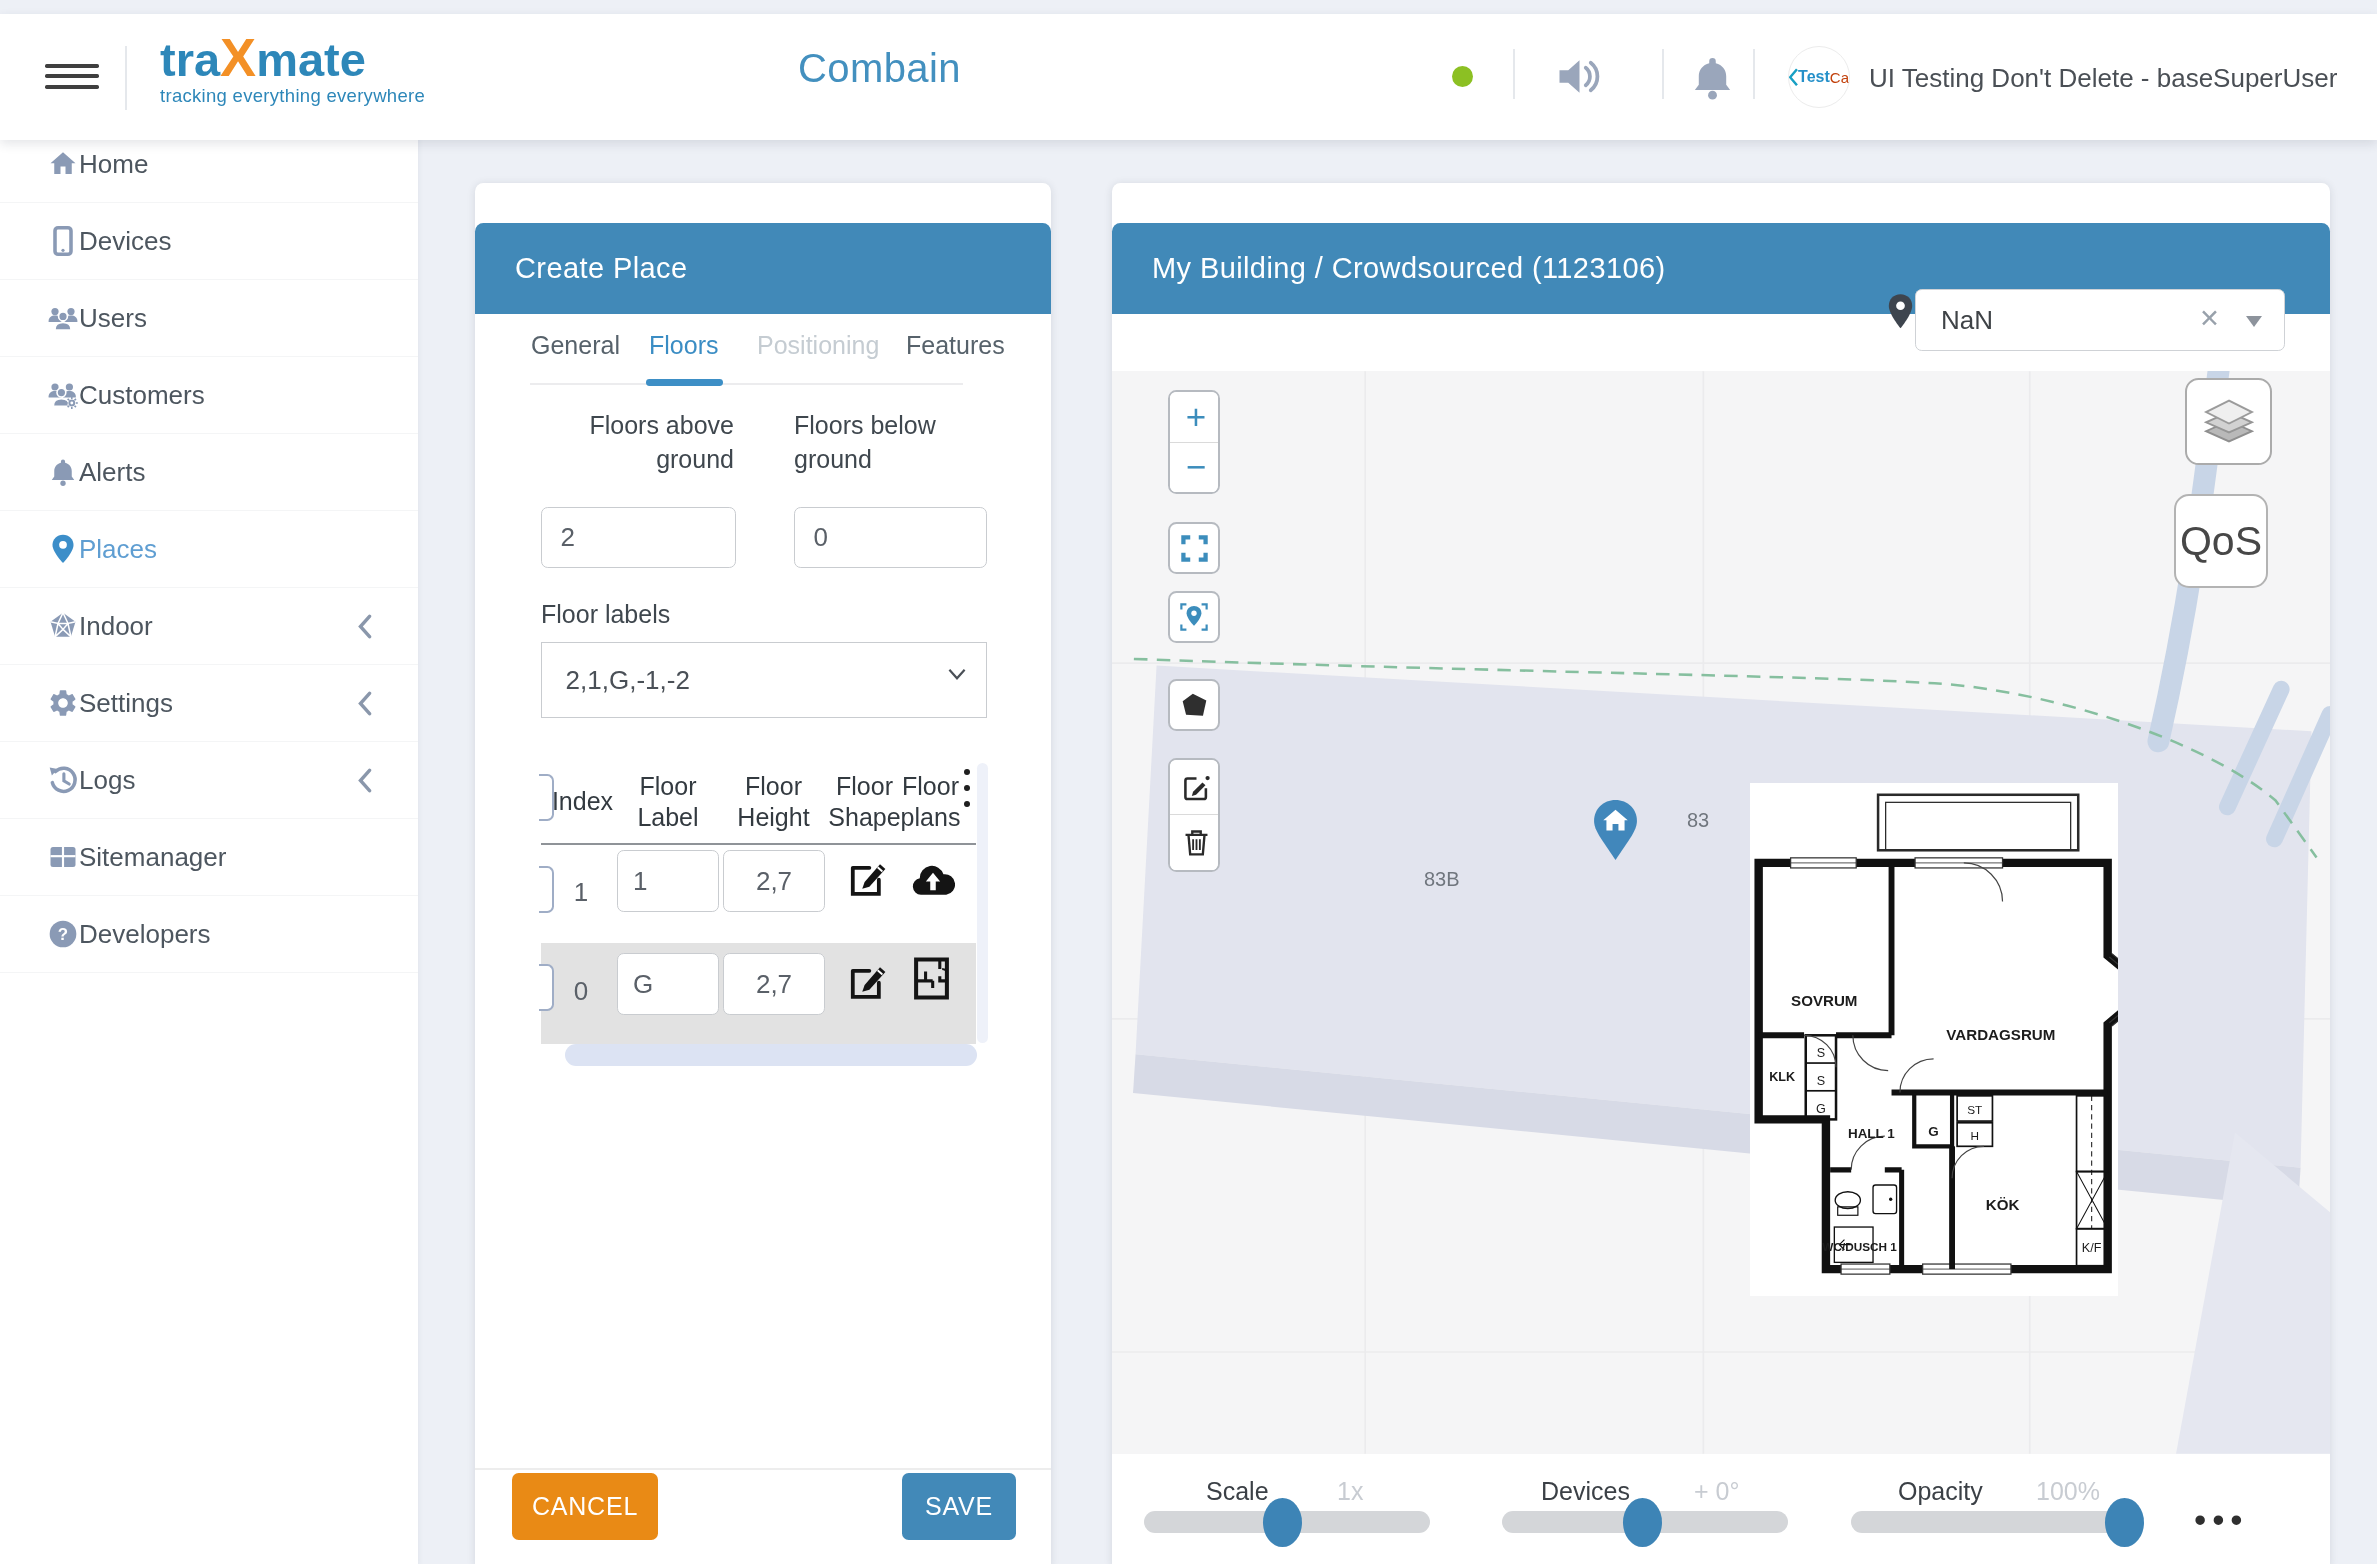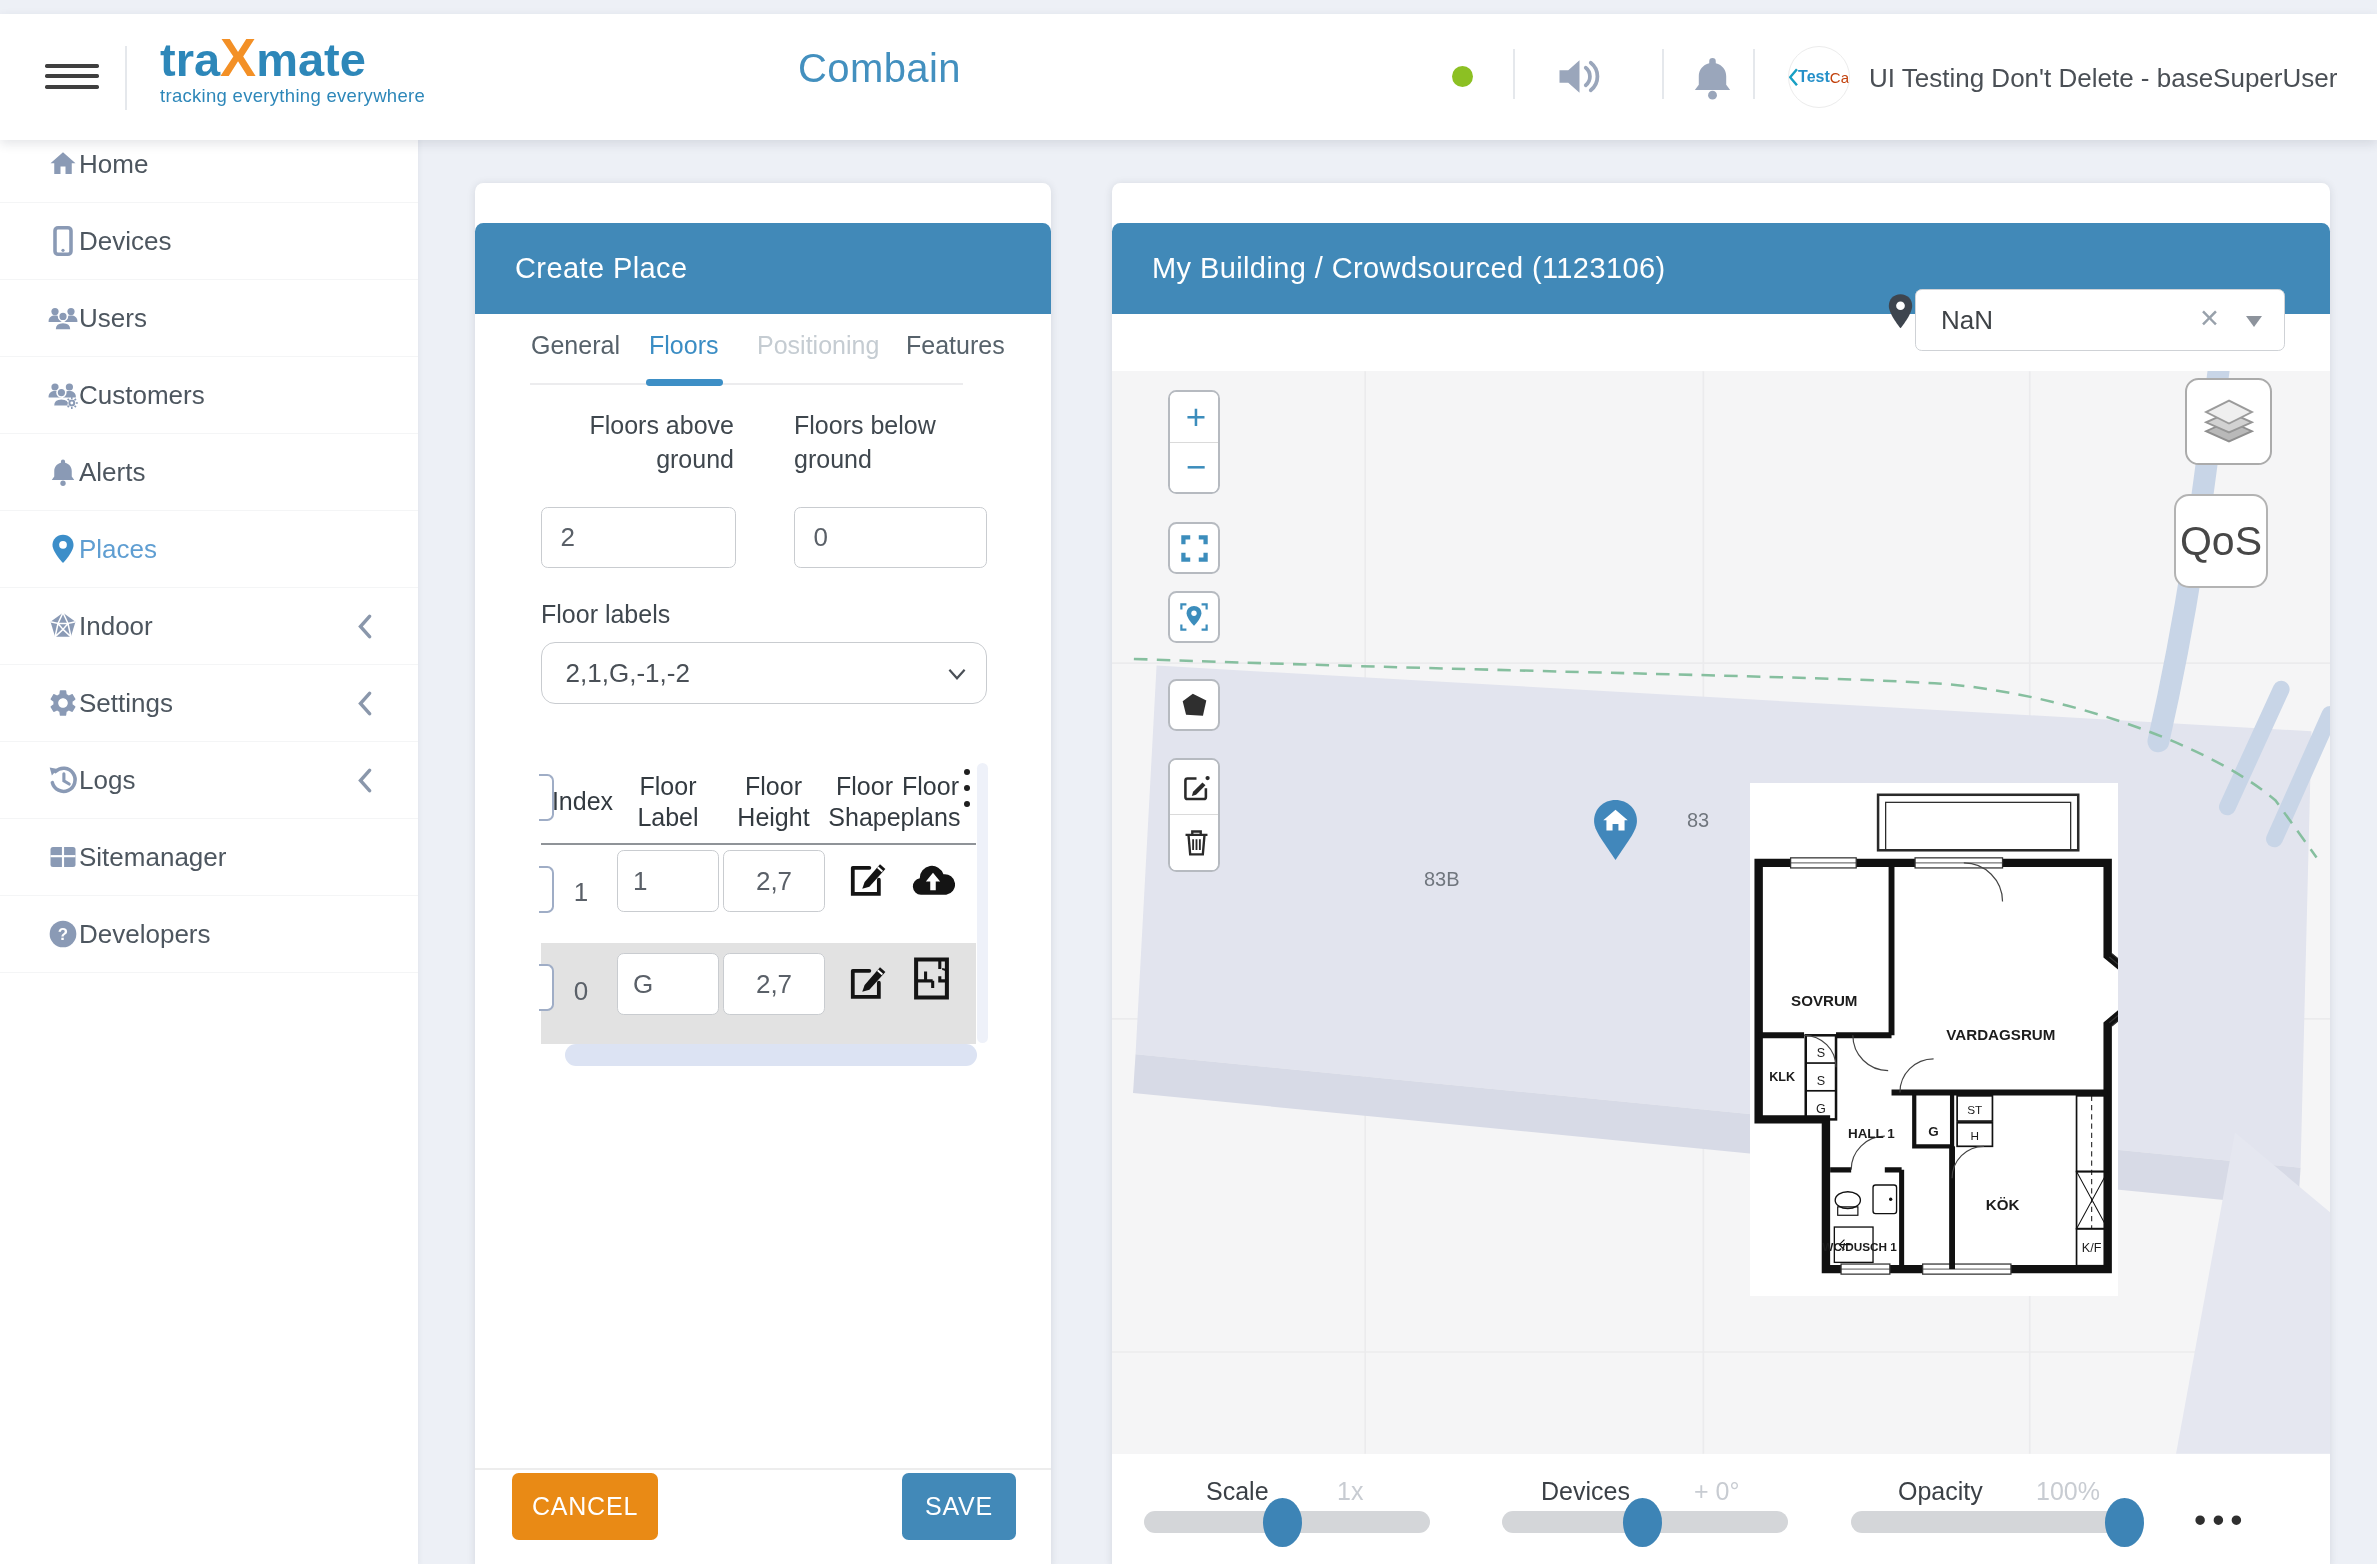--- a/index.html
+++ b/index.html
@@ -42,21 +42,21 @@
   .tab { position:absolute; top:148px; font-size:25px; cursor:pointer; }
   .tab.t-general { left:56px;  color:#57626b; }
   .tab.t-floors  { left:174px; color:#3b8dc4; }
   .tab.t-positioning { left:282px; color:#c5ccd2; }
   .tab.t-features { left:431px; color:#57626b; }
   .tabs-divider { position:absolute; left:55px; top:200px; width:433px; height:1.7px; background:#ececee; }
   .tab-indicator { position:absolute; left:171px; top:196px; width:77px; height:6.7px; background:#3d8fc6; border-radius:3.4px; }
 
   .fld-label { position:absolute; font-size:25px; color:#3f474e; line-height:34px; }
   .inp { position:absolute; border:1.7px solid #c9ccd0; border-radius:6.7px; background:#fff; font-family:"Liberation Sans",sans-serif; font-size:26px; color:#5a6068; padding-left:18.5px; outline:none; }
-  .select-box { position:absolute; left:66px; top:459px; width:446px; height:62px; border:1.7px solid #c9ccd0; border-radius:14px; background:#fff; display:flex; align-items:center; cursor:pointer; }
+  .select-box { position:absolute; left:66px; top:459px; width:446px; height:76px; border:1.7px solid #c9ccd0; border-radius:0; background:#fff; display:flex; align-items:center; cursor:pointer; }
   .select-box .val { margin-left:23.6px; font-size:26px; color:#4a5057; }
 
   .tbl-hcell { position:absolute; top:580px; height:77px; display:flex; align-items:center; justify-content:center; text-align:center; font-size:25px; color:#333a40; line-height:31px; }
   .tbl-hline { position:absolute; left:66px; top:660px; width:435px; height:1.7px; background:#8f9398; }
   .row-bg { position:absolute; left:66px; width:435px; }
   .cut-checkbox { position:absolute; left:64px; width:15px; height:47px; background:#fff; border:2.5px solid #9fadc6; border-left:none; border-radius:0 6.7px 6.7px 0; }
   .idx { position:absolute; left:81px; width:50px; text-align:center; font-size:26px; color:#5a6068; }
   .t-inp { text-align:center; padding-left:0; }
   .icon-btn { position:absolute; cursor:pointer; background:transparent; border:none; }
   .dots-v { position:absolute; left:489px; top:586px; }

